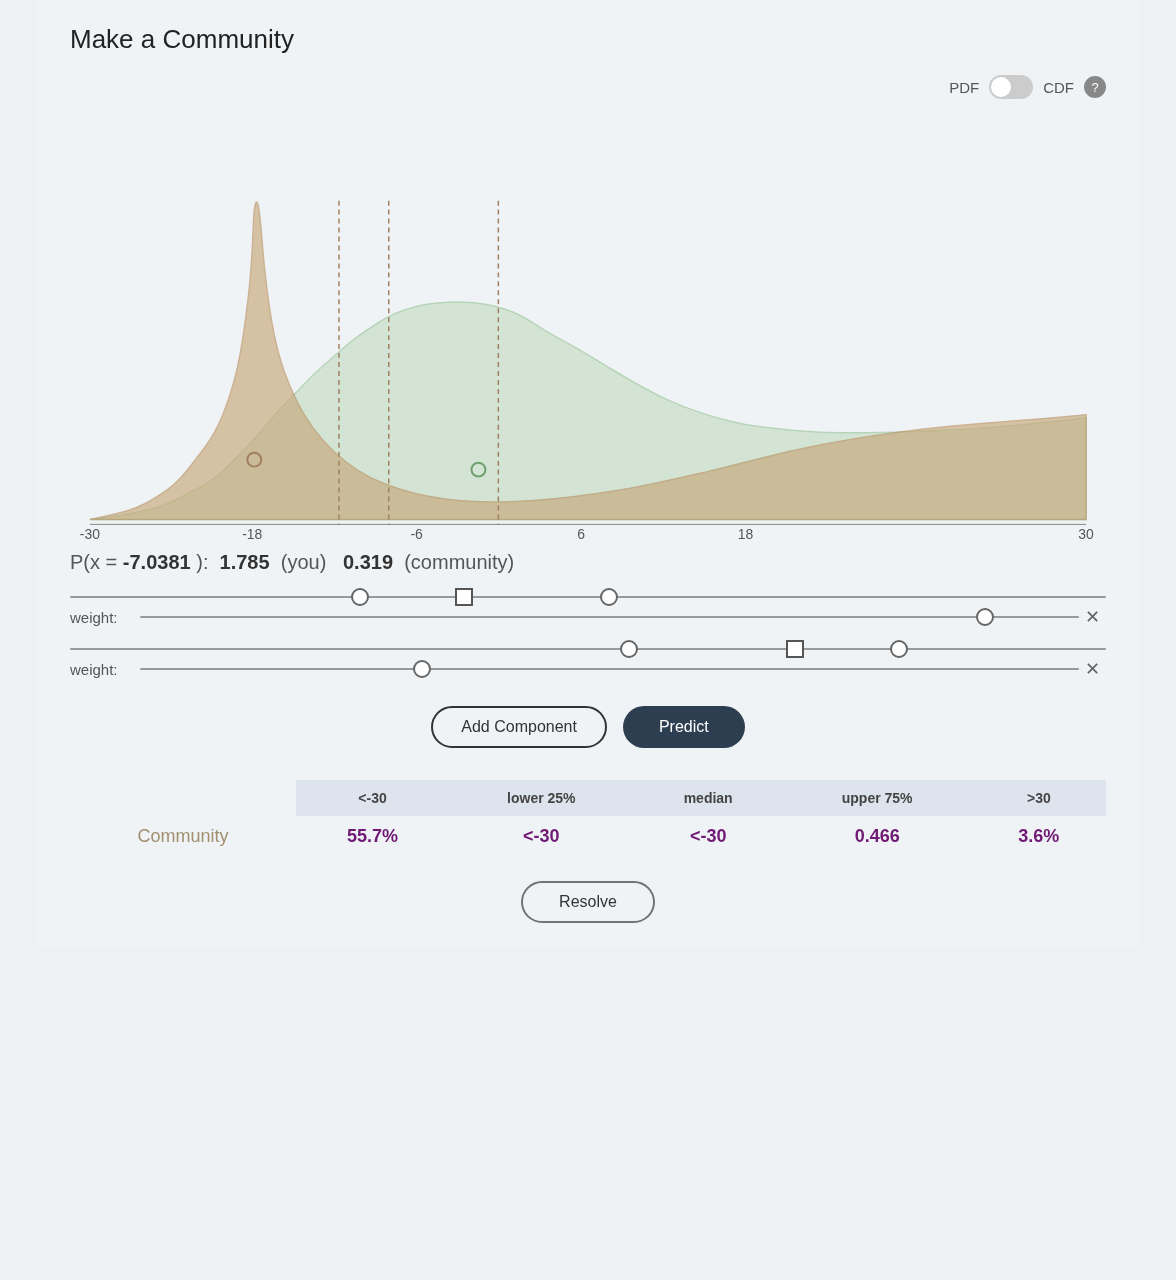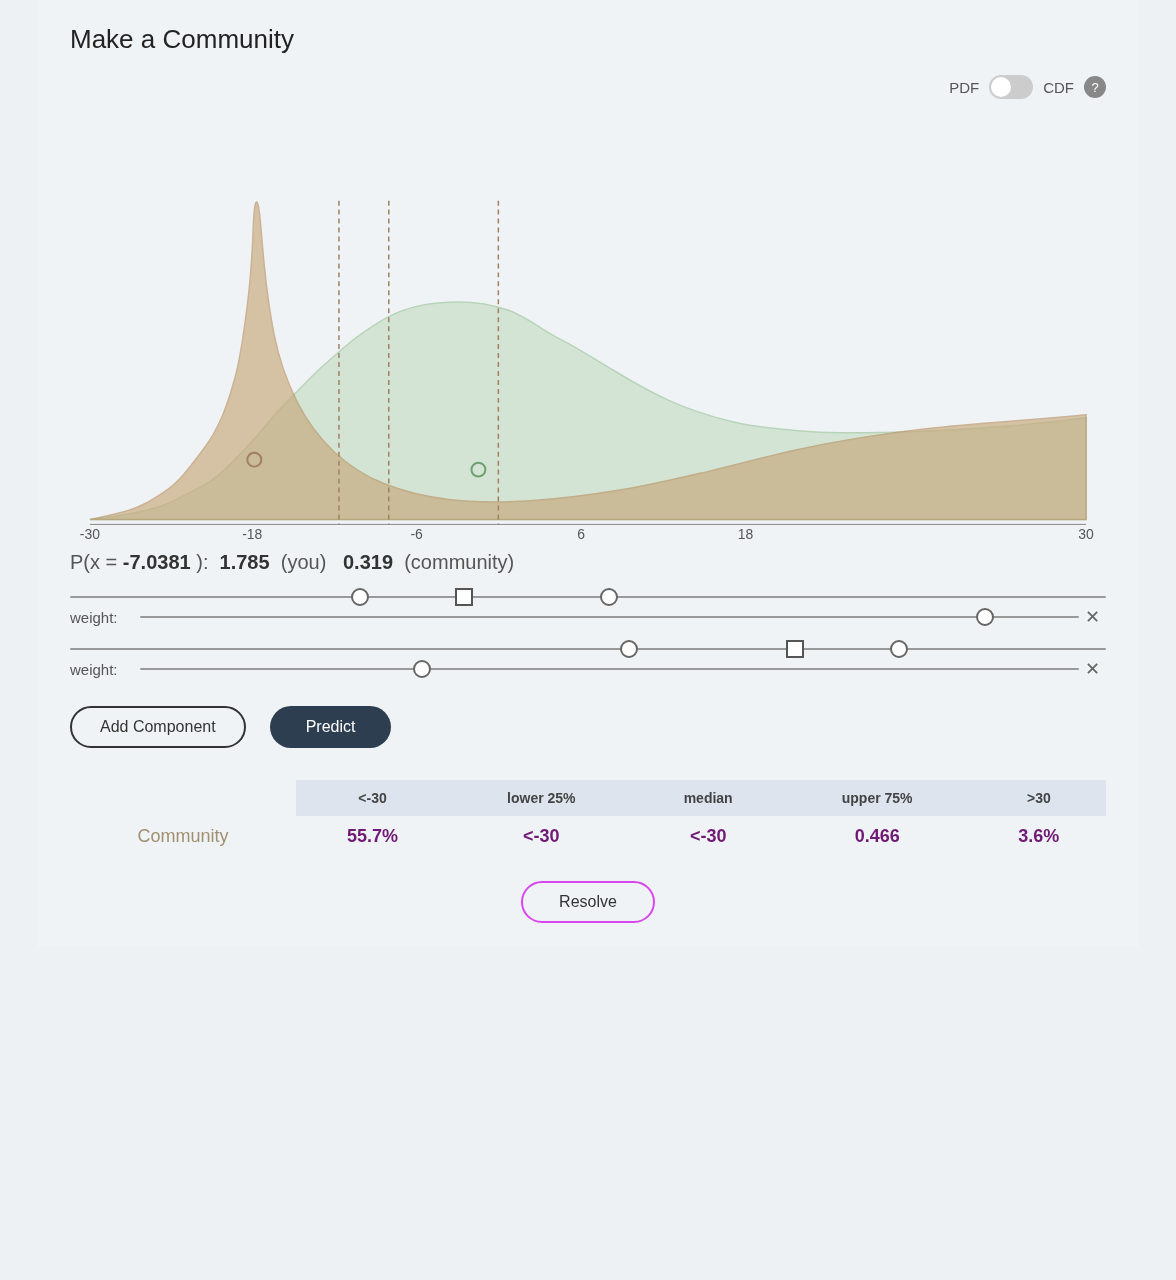--- a/index.html
+++ b/index.html
@@ -145,22 +145,22 @@
     .close-btn {
       font-size: 18px;
       color: #666;
       cursor: pointer;
       padding: 2px 6px;
     }
 
     
     .buttons-row {
       display: flex;
-      justify-content: flex-start;
-      gap: 24px;
+      justify-content: center;
+      gap: 16px;
       margin-bottom: 32px;
     }
     .btn-add {
       padding: 10px 28px;
       border-radius: 24px;
       border: 2px solid #333;
       background: transparent;
       font-size: 16px;
       color: #333;
       cursor: pointer;
@@ -216,21 +216,21 @@
     }
 
     
     .resolve-row {
       display: flex;
       justify-content: center;
     }
     .btn-resolve {
       padding: 10px 36px;
       border-radius: 24px;
-      border: 2px solid #d946ef;
+      border: 2px solid #737373;
       background: transparent;
       font-size: 16px;
       color: #333;
       cursor: pointer;
       font-weight: 500;
     }
   </style>
 </head>
 <body>
 

